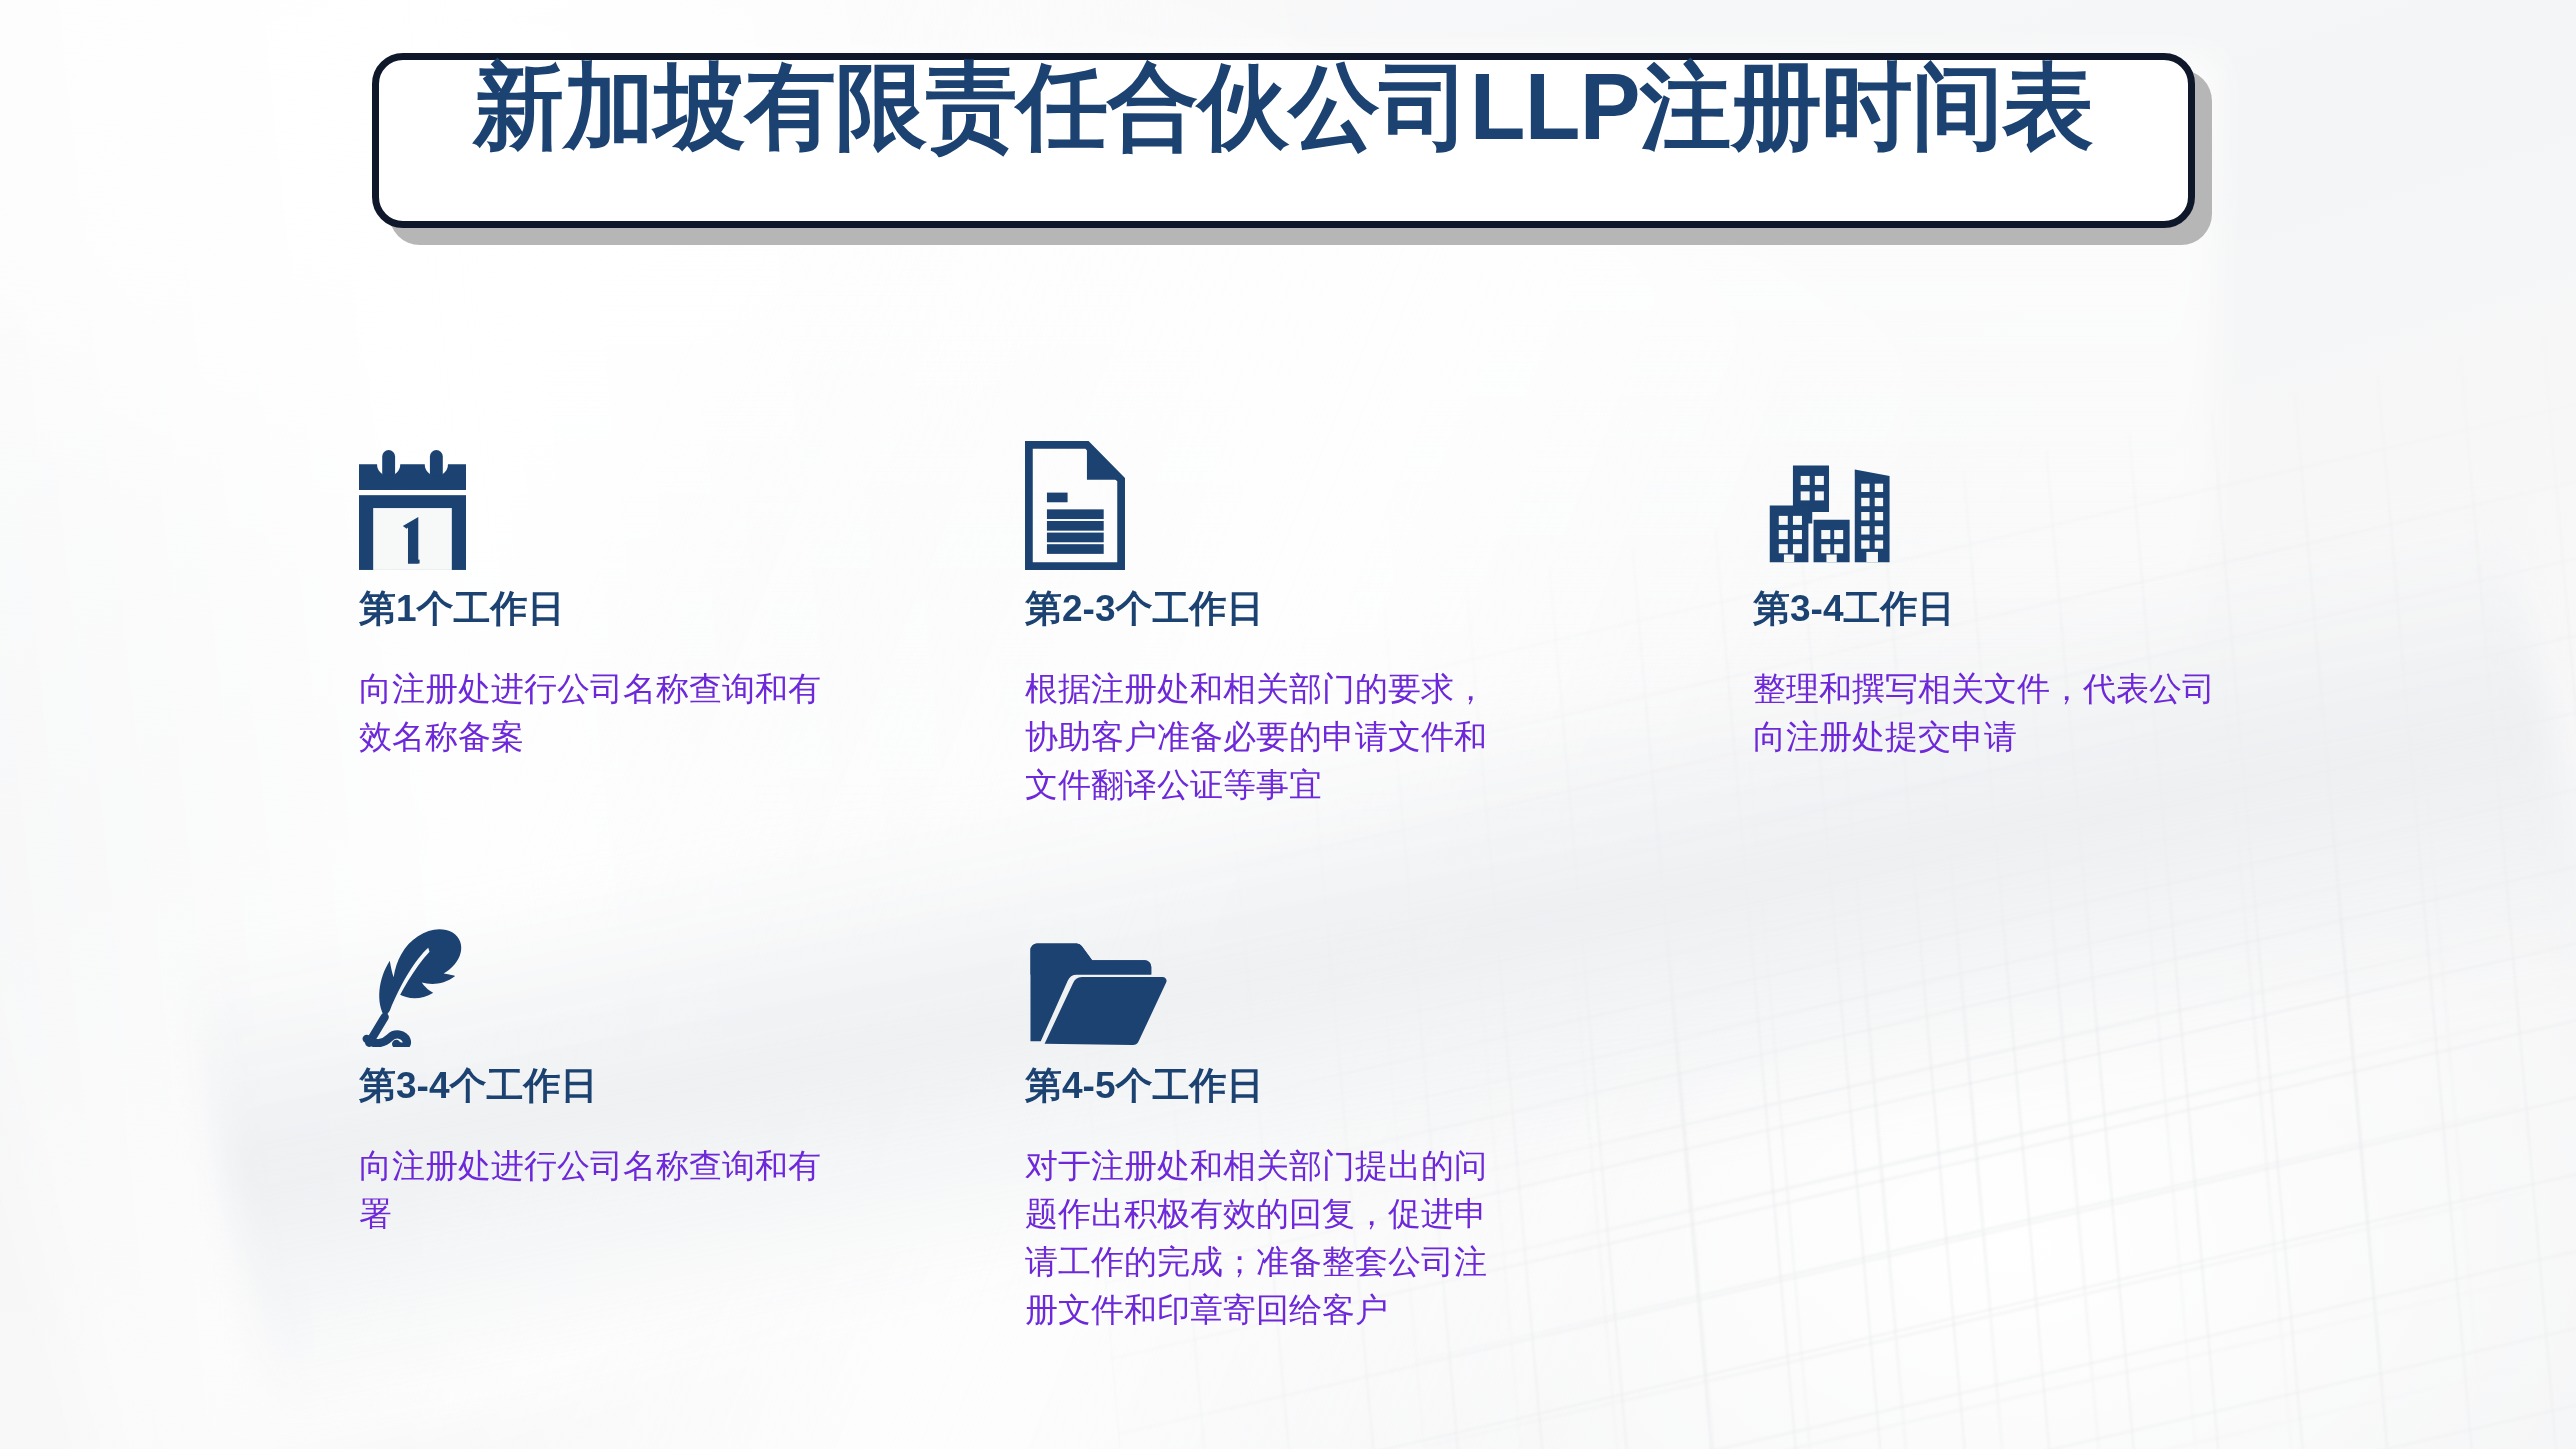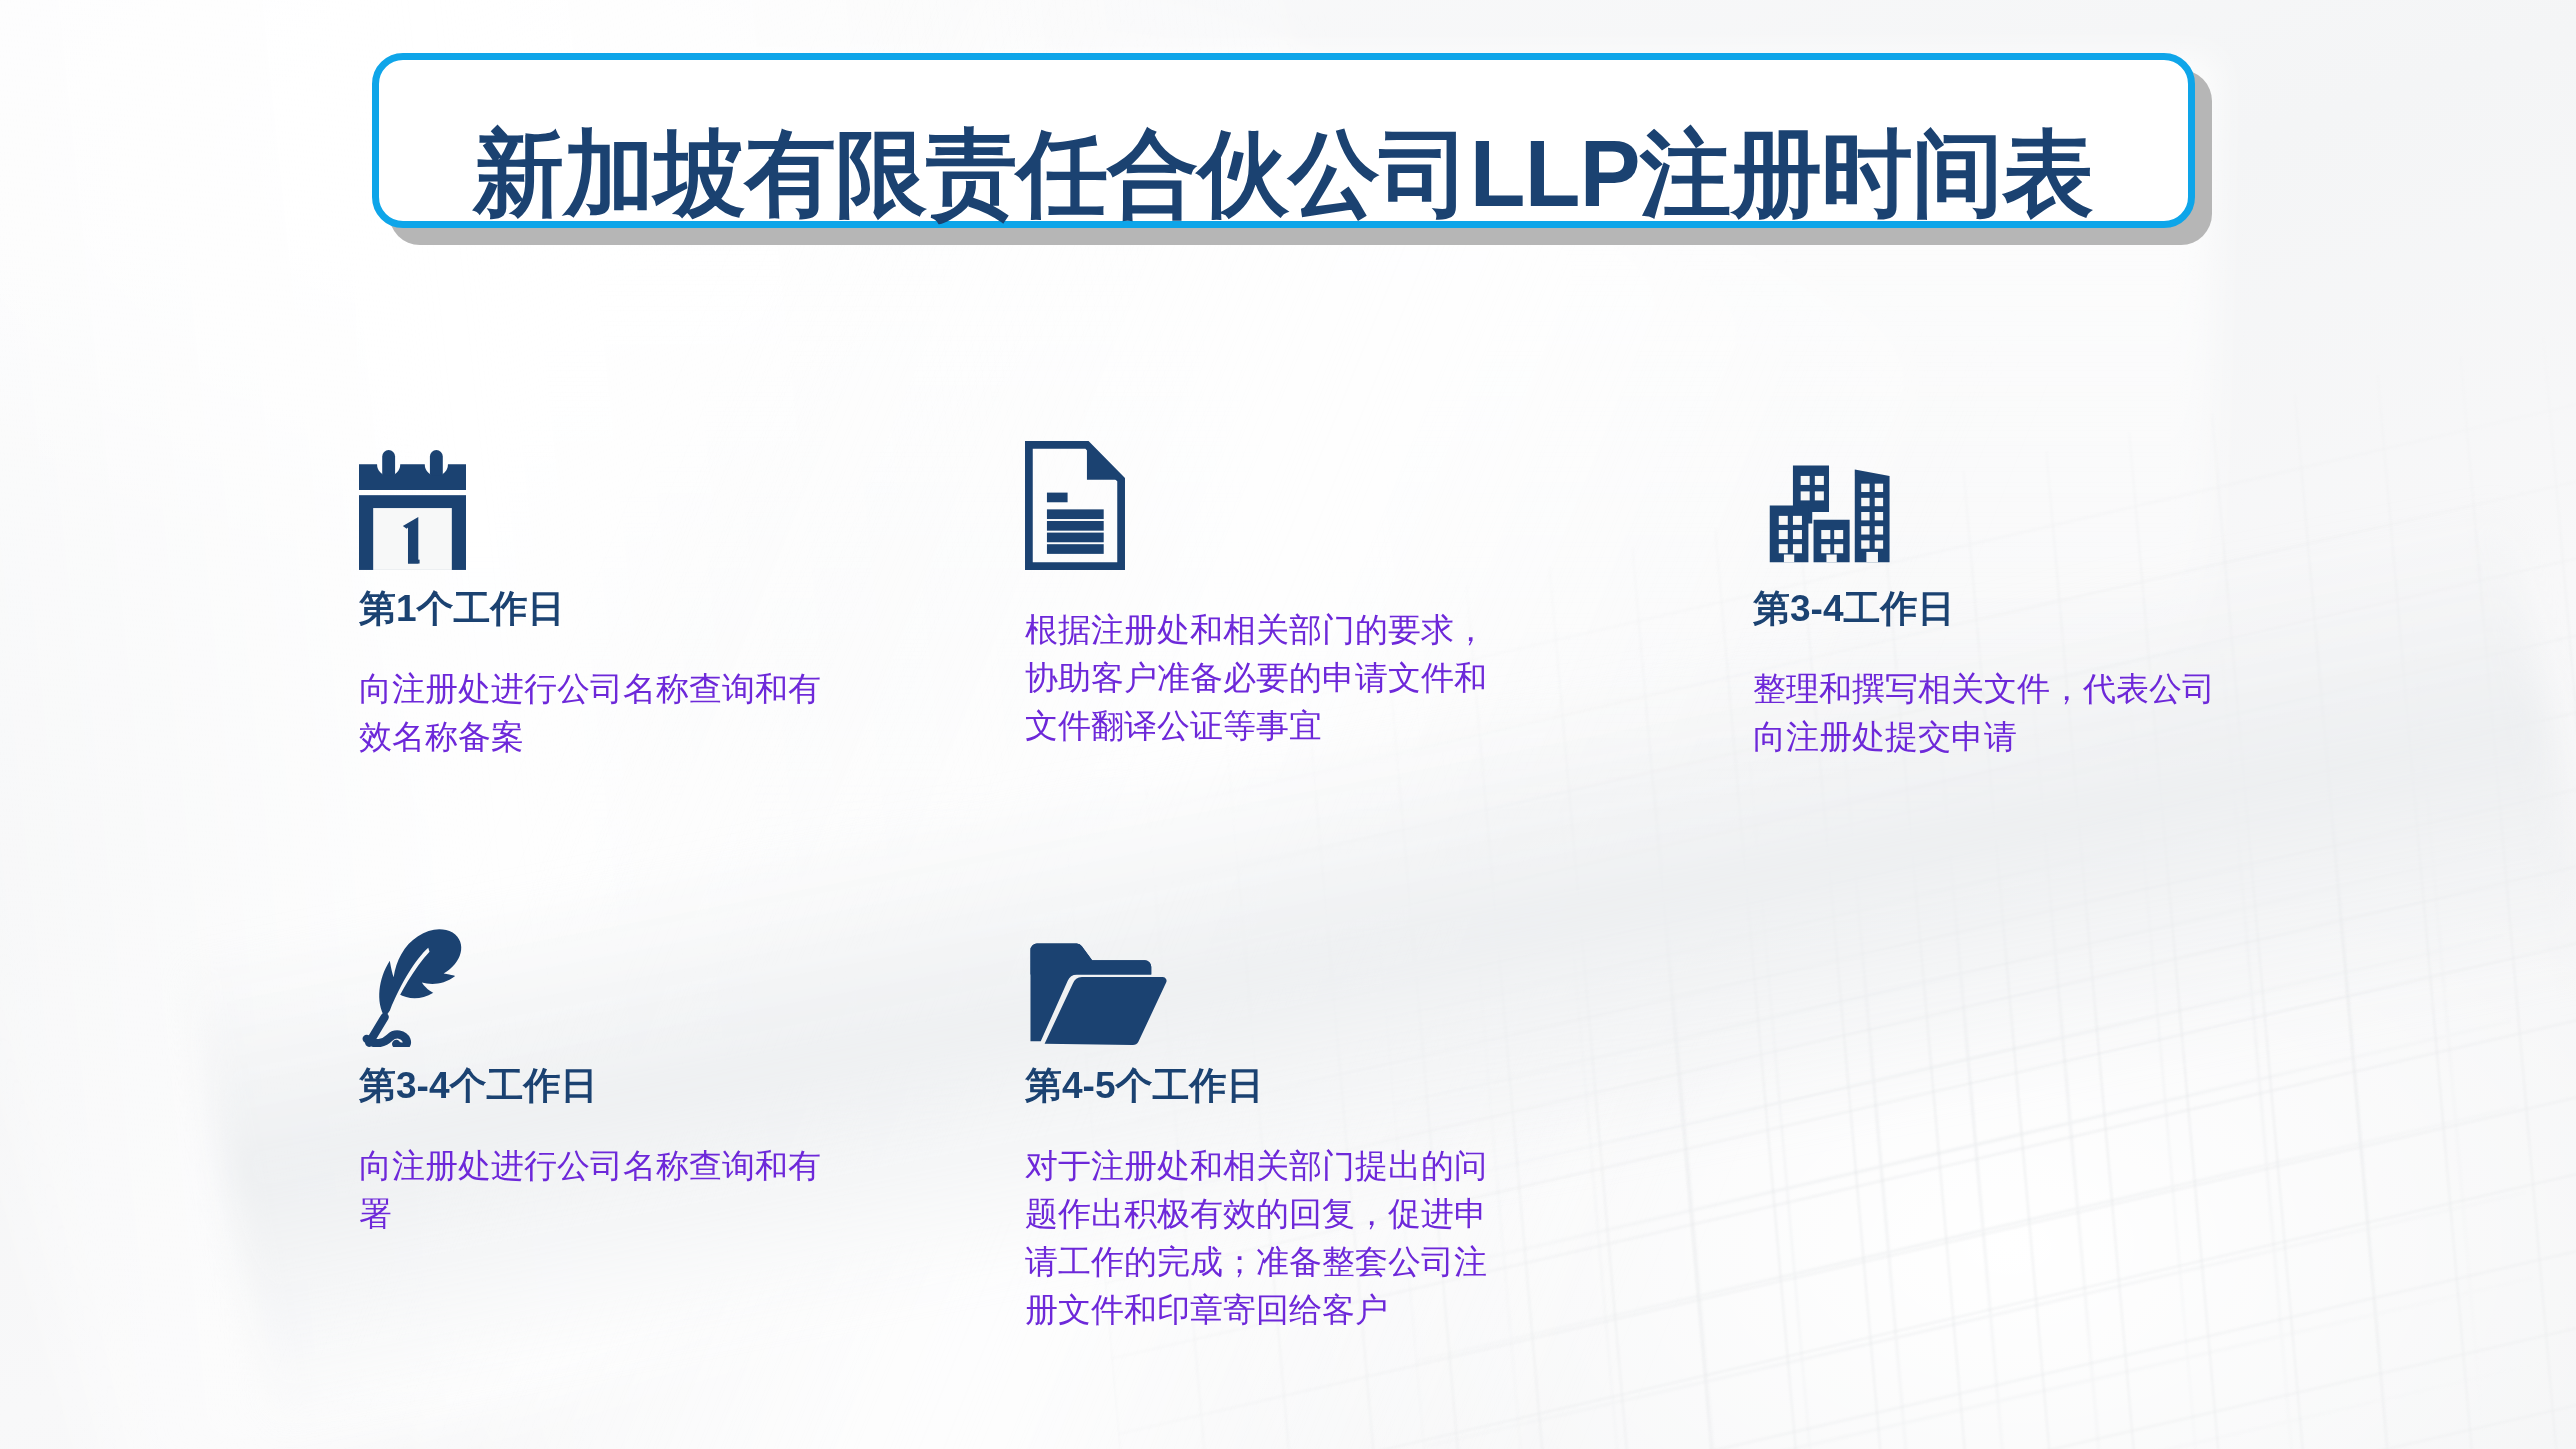--- a/index.html
+++ b/index.html
@@ -98,24 +98,24 @@
     width: 100%; height: 100%;
     background: #b6b6b6;
     border-radius: 31px;
   }
   .title-box {
     position: absolute;
     left: 0; top: 0;
     width: 100%; height: 100%;
     box-sizing: border-box;
     background: #ffffff;
-    border: 7px solid #0ea5e9;
+    border: 7px solid #0f172a;
     border-radius: 31px;
     display: flex;
-    align-items: flex-end;
+    align-items: flex-start;
     justify-content: center;
   }
   .title-text {
     color: #1b4271;
     font-size: 94px;
     font-weight: bold;
     letter-spacing: -0.6px;
     line-height: 1;
     white-space: nowrap;
     transform: scaleX(0.97);
@@ -204,20 +204,21 @@
         <svg width="100" height="129" viewBox="0 0 155 200">
           <path d="M6 6 H96 L149 60 V194 H6 Z" fill="none" stroke="#1b4271" stroke-width="12"></path>
           <path d="M96 6 L149 60 H96 Z" fill="#1b4271"></path>
           <rect x="34" y="80" width="32" height="15" fill="#1b4271"></rect>
           <rect x="34" y="106" width="88" height="15" fill="#1b4271"></rect>
           <rect x="34" y="124" width="88" height="15" fill="#1b4271"></rect>
           <rect x="34" y="142" width="88" height="15" fill="#1b4271"></rect>
           <rect x="34" y="160" width="88" height="15" fill="#1b4271"></rect>
         </svg>
       </div>
+      <div class="card-heading">第2-3个工作日</div>
       <div class="card-body">根据注册处和相关部门的要求，
 协助客户准备必要的申请文件和
 文件翻译公证等事宜</div>
     </div>
 
     <div class="card card-r1 card-c3">
       <div class="icon-box">
         <svg width="143" height="116" viewBox="0 0 222 180">
 
           <path d="M62 18 H118 V90 H92 V108 H62 Z" fill="#1b4271"></path>

